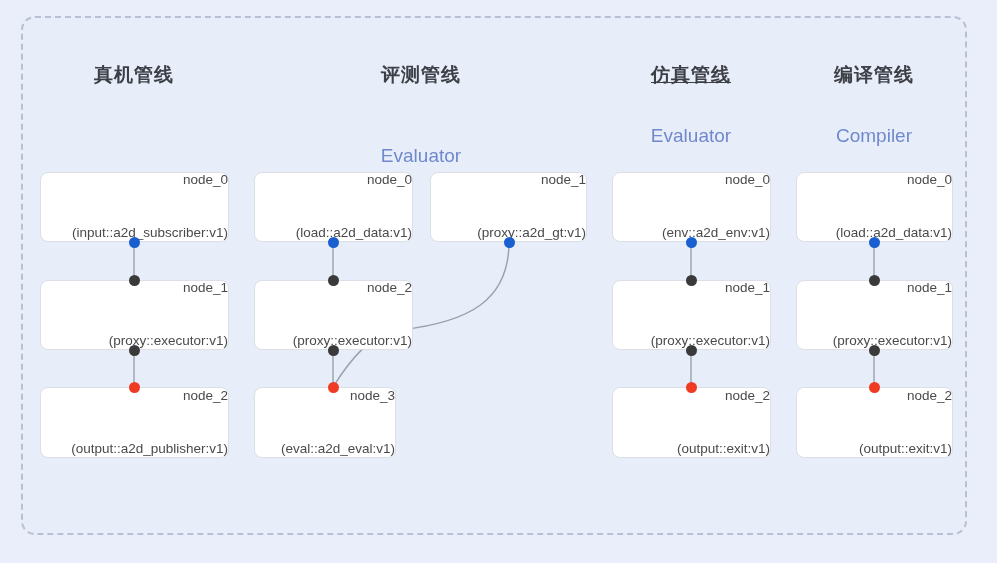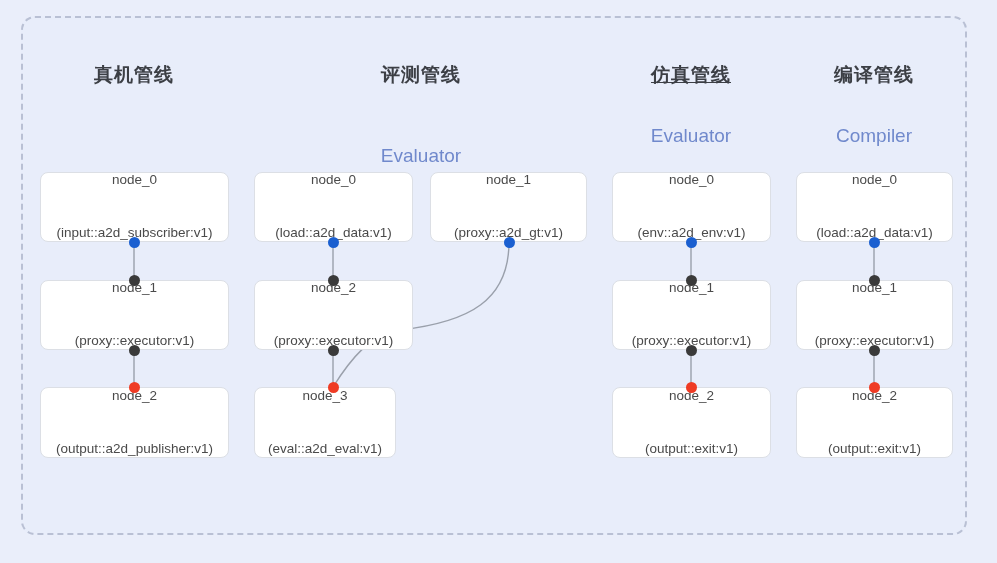--- a/index.html
+++ b/index.html
@@ -50,21 +50,21 @@
     white-space: nowrap;
   }
   .node-box {
     position: absolute;
     box-sizing: border-box;
     background: #ffffff;
     border: 1px solid #dcdfe5;
     border-radius: 8px;
     display: flex;
     flex-direction: column;
-    align-items: center;
+    align-items: flex-end;
     justify-content: center;
     color: #4a4a4a;
     font-size: 13.5px;
     line-height: 1.55;
     text-align: center;
     box-shadow: 0 0 0 rgba(0,0,0,0);
   }
   .node-id { display:block; }
   .node-type { display:block;margin-top:32px; }
   .edge-svg {

